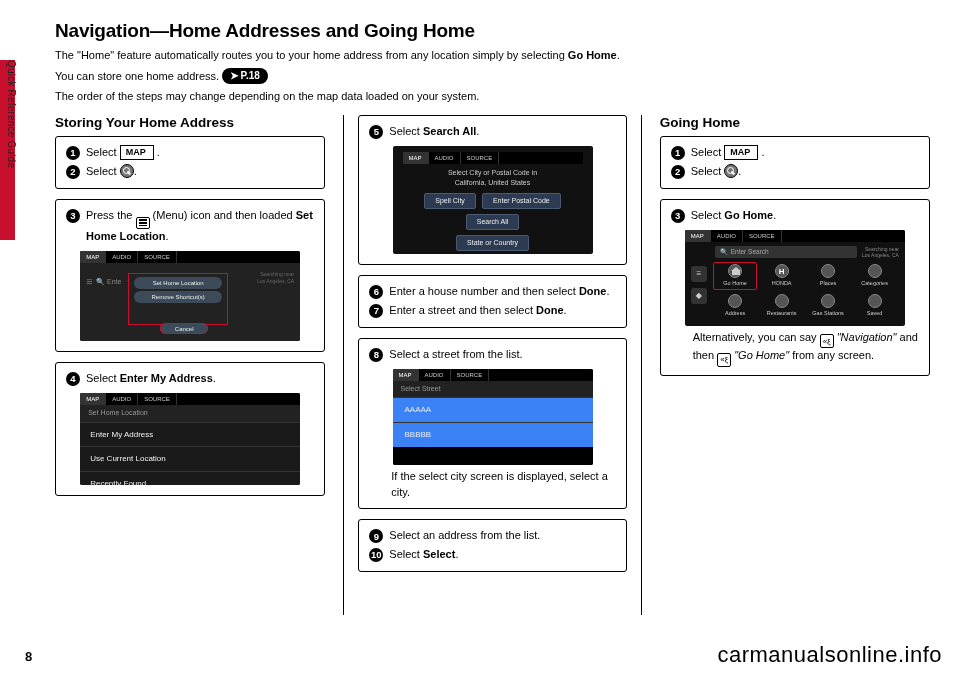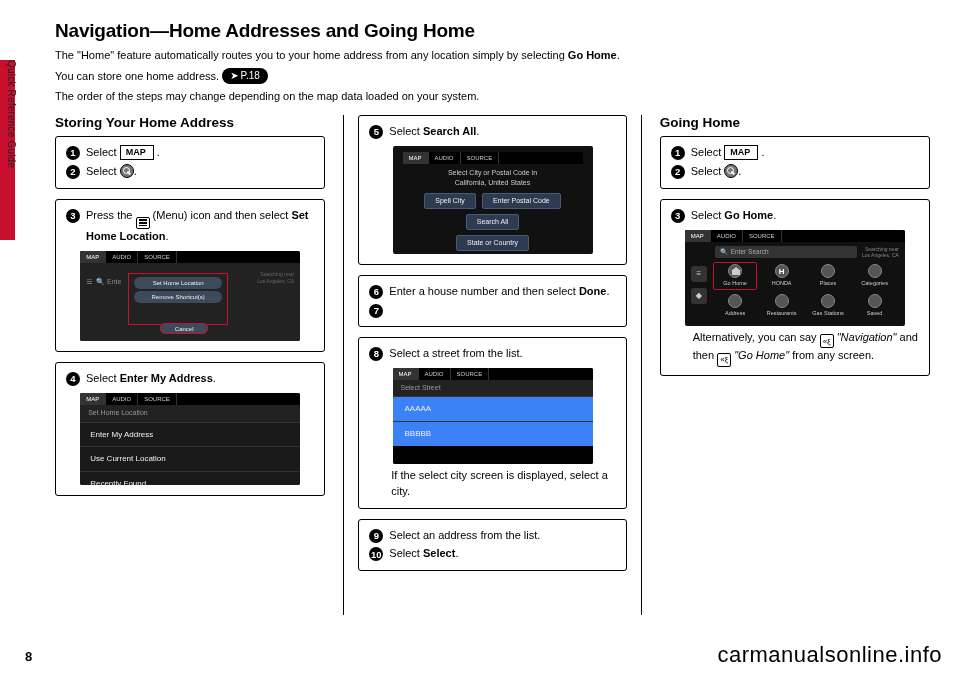--- a/index.html
+++ b/index.html
@@ -20,21 +20,21 @@
   .page {
     position: absolute; left: 55px; right: 30px; top: 20px; bottom: 30px;
   }
 
   h1 { font-size: 19px; font-weight: bold; margin-bottom: 6px; letter-spacing: -0.2px; }
   .intro { font-size: 11px; line-height: 1.45; margin-bottom: 4px; }
   .intro strong { font-weight: bold; }
 
   .pref {
     display: inline-block; background: #000; color: #fff; border-radius: 9px;
-    font-size: 10px; padding: 1px 8px; vertical-align: 1px; font-weight: normal;
+    font-size: 10px; padding: 1px 8px; vertical-align: 1px; font-weight: bold;
   }
   .pref .arrow { display:inline-block; margin-right:2px; }
 
   .columns {
     display: flex; gap: 18px; margin-top: 10px; height: 500px;
   }
   .col { width: 278px; position: relative; }
   .col1 { }
   .col2 { border-left: 0.7px solid #000; border-right: 0.7px solid #000; padding: 0 14px; width: 306px; }
   .col3 { }
@@ -177,21 +177,21 @@
         </div>
       </div>
 
       <div class="stepbox">
         <div class="line">
           <span class="numcircle">3</span>
           <span><span>Press the </span><span class="menuicon">
                 <span></span>
                 <span></span>
                 <span></span>
-              </span><span> (Menu) icon and then select </span><strong>Set Home Location</strong>.</span>
+              </span><span> (Menu) icon and then loaded </span><strong>Set Home Location</strong>.</span>
         </div>
         <div class="mock mock1">
           <div class="tabs">
               <span class="on">MAP</span>
               <span>AUDIO</span>
               <span>SOURCE</span>
             </div>
           <div class="dim"></div>
           <div class="bg1">☰ &nbsp;🔍 <span>Ente</span></div>
           <div class="bg2">Searching near<br>Los Angeles, CA</div>
@@ -248,20 +248,21 @@
         </div>
       </div>
 
       <div class="stepbox">
         <div class="line">
           <span class="numcircle">6</span>
           <span><span>Enter a house number and then select </span><strong>Done</strong>.</span>
         </div>
         <div class="line">
           <span class="numcircle">7</span>
+          <span><span>Enter a street and then select </span><strong>Done</strong>.</span>
         </div>
       </div>
 
       <div class="stepbox">
         <div class="line">
           <span class="numcircle">8</span>
           <span>Select a street from the list.</span>
         </div>
         <div class="mock mock4">
           <div class="tabs">

